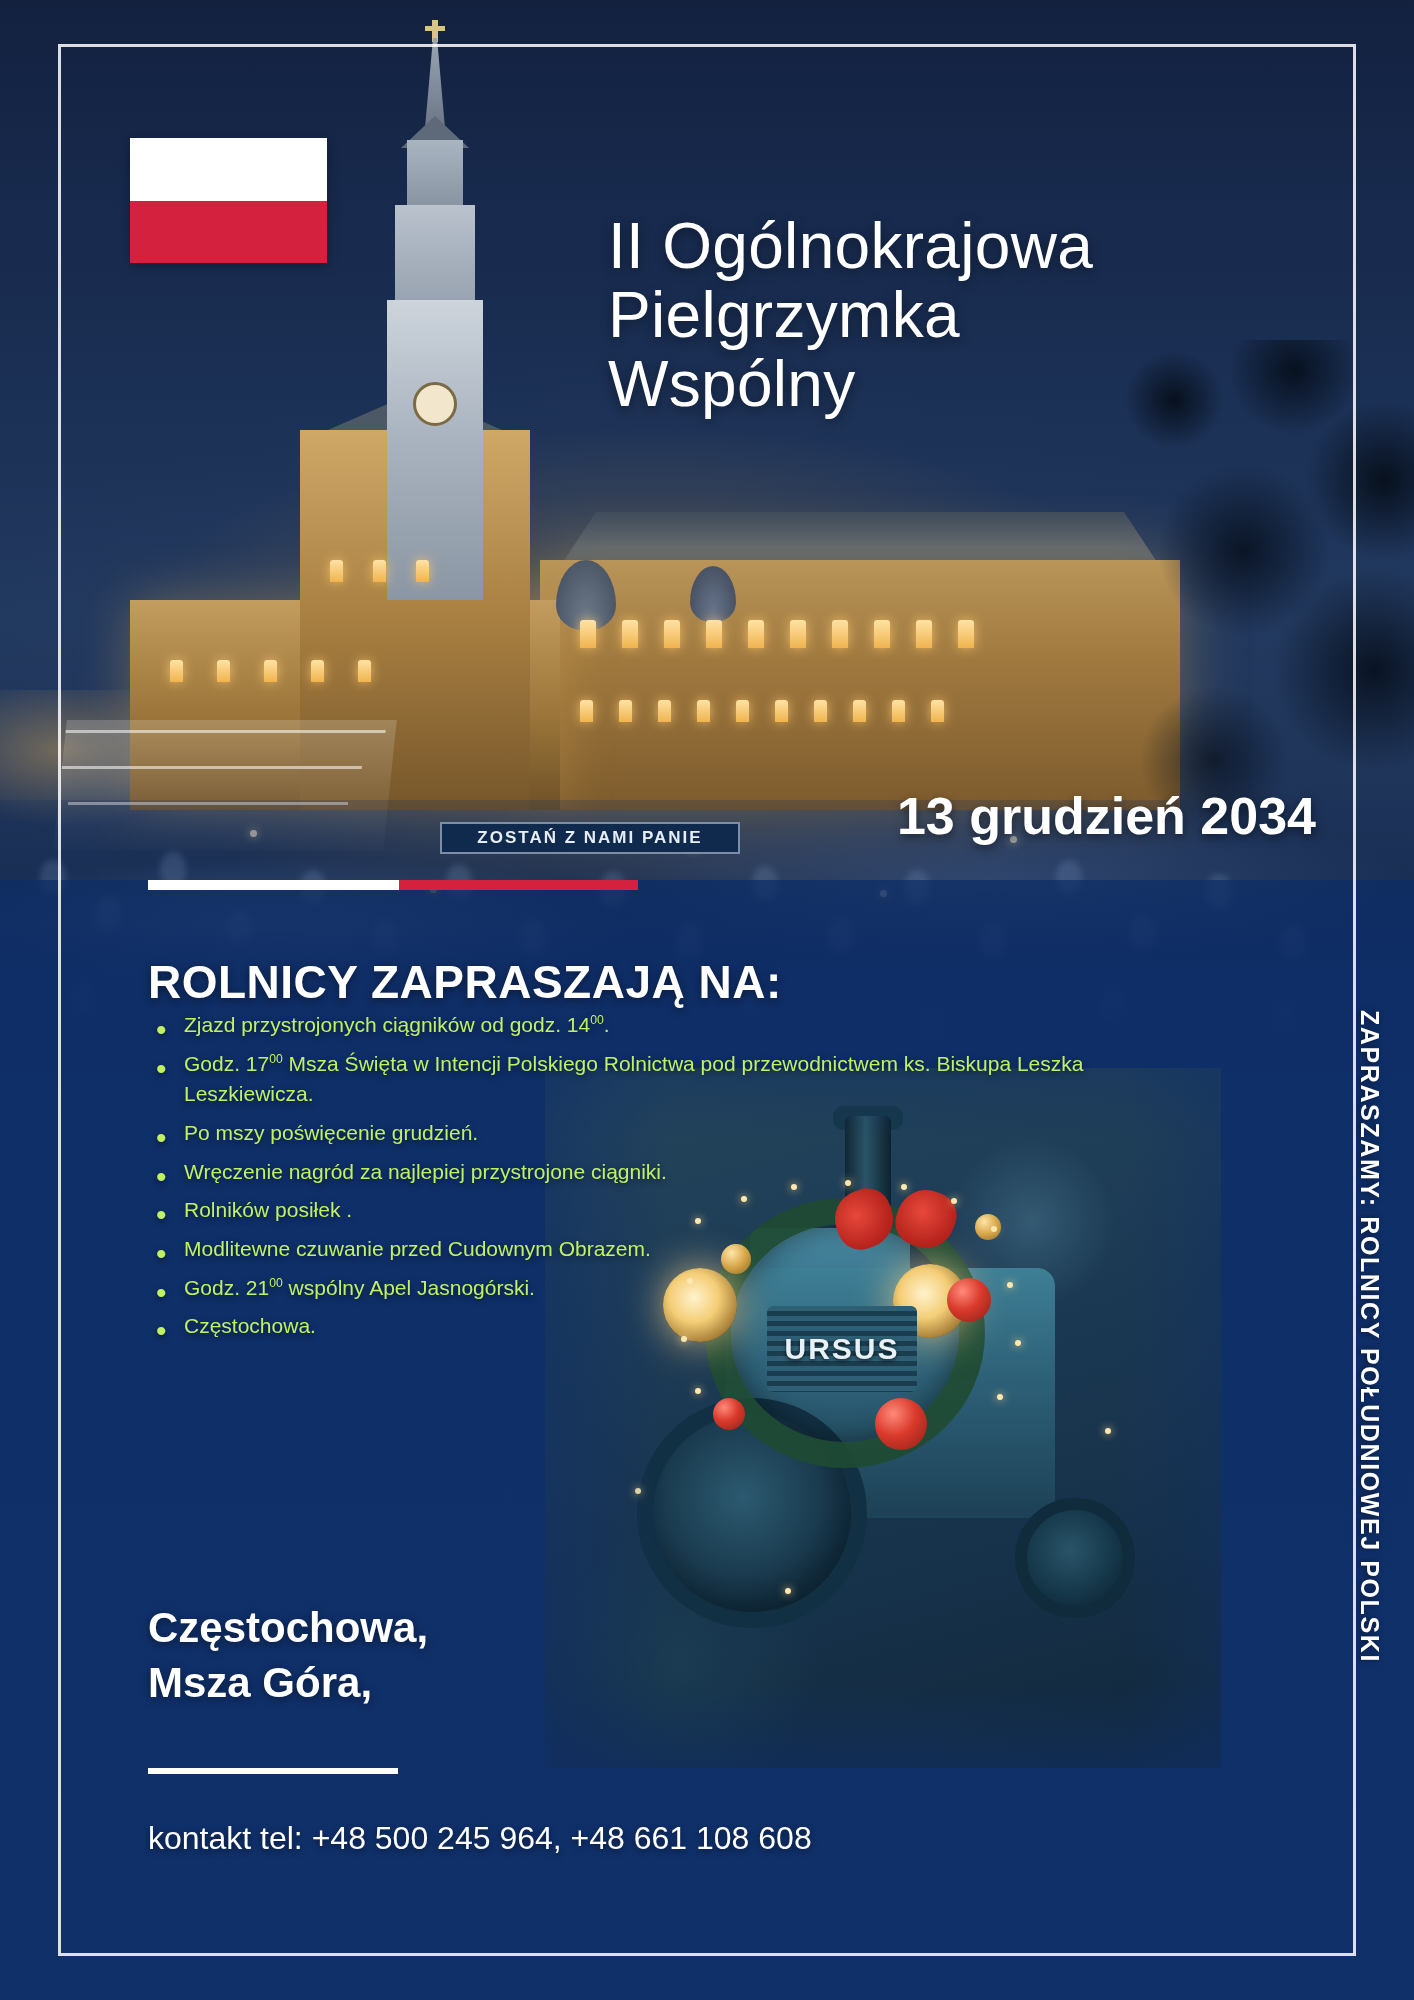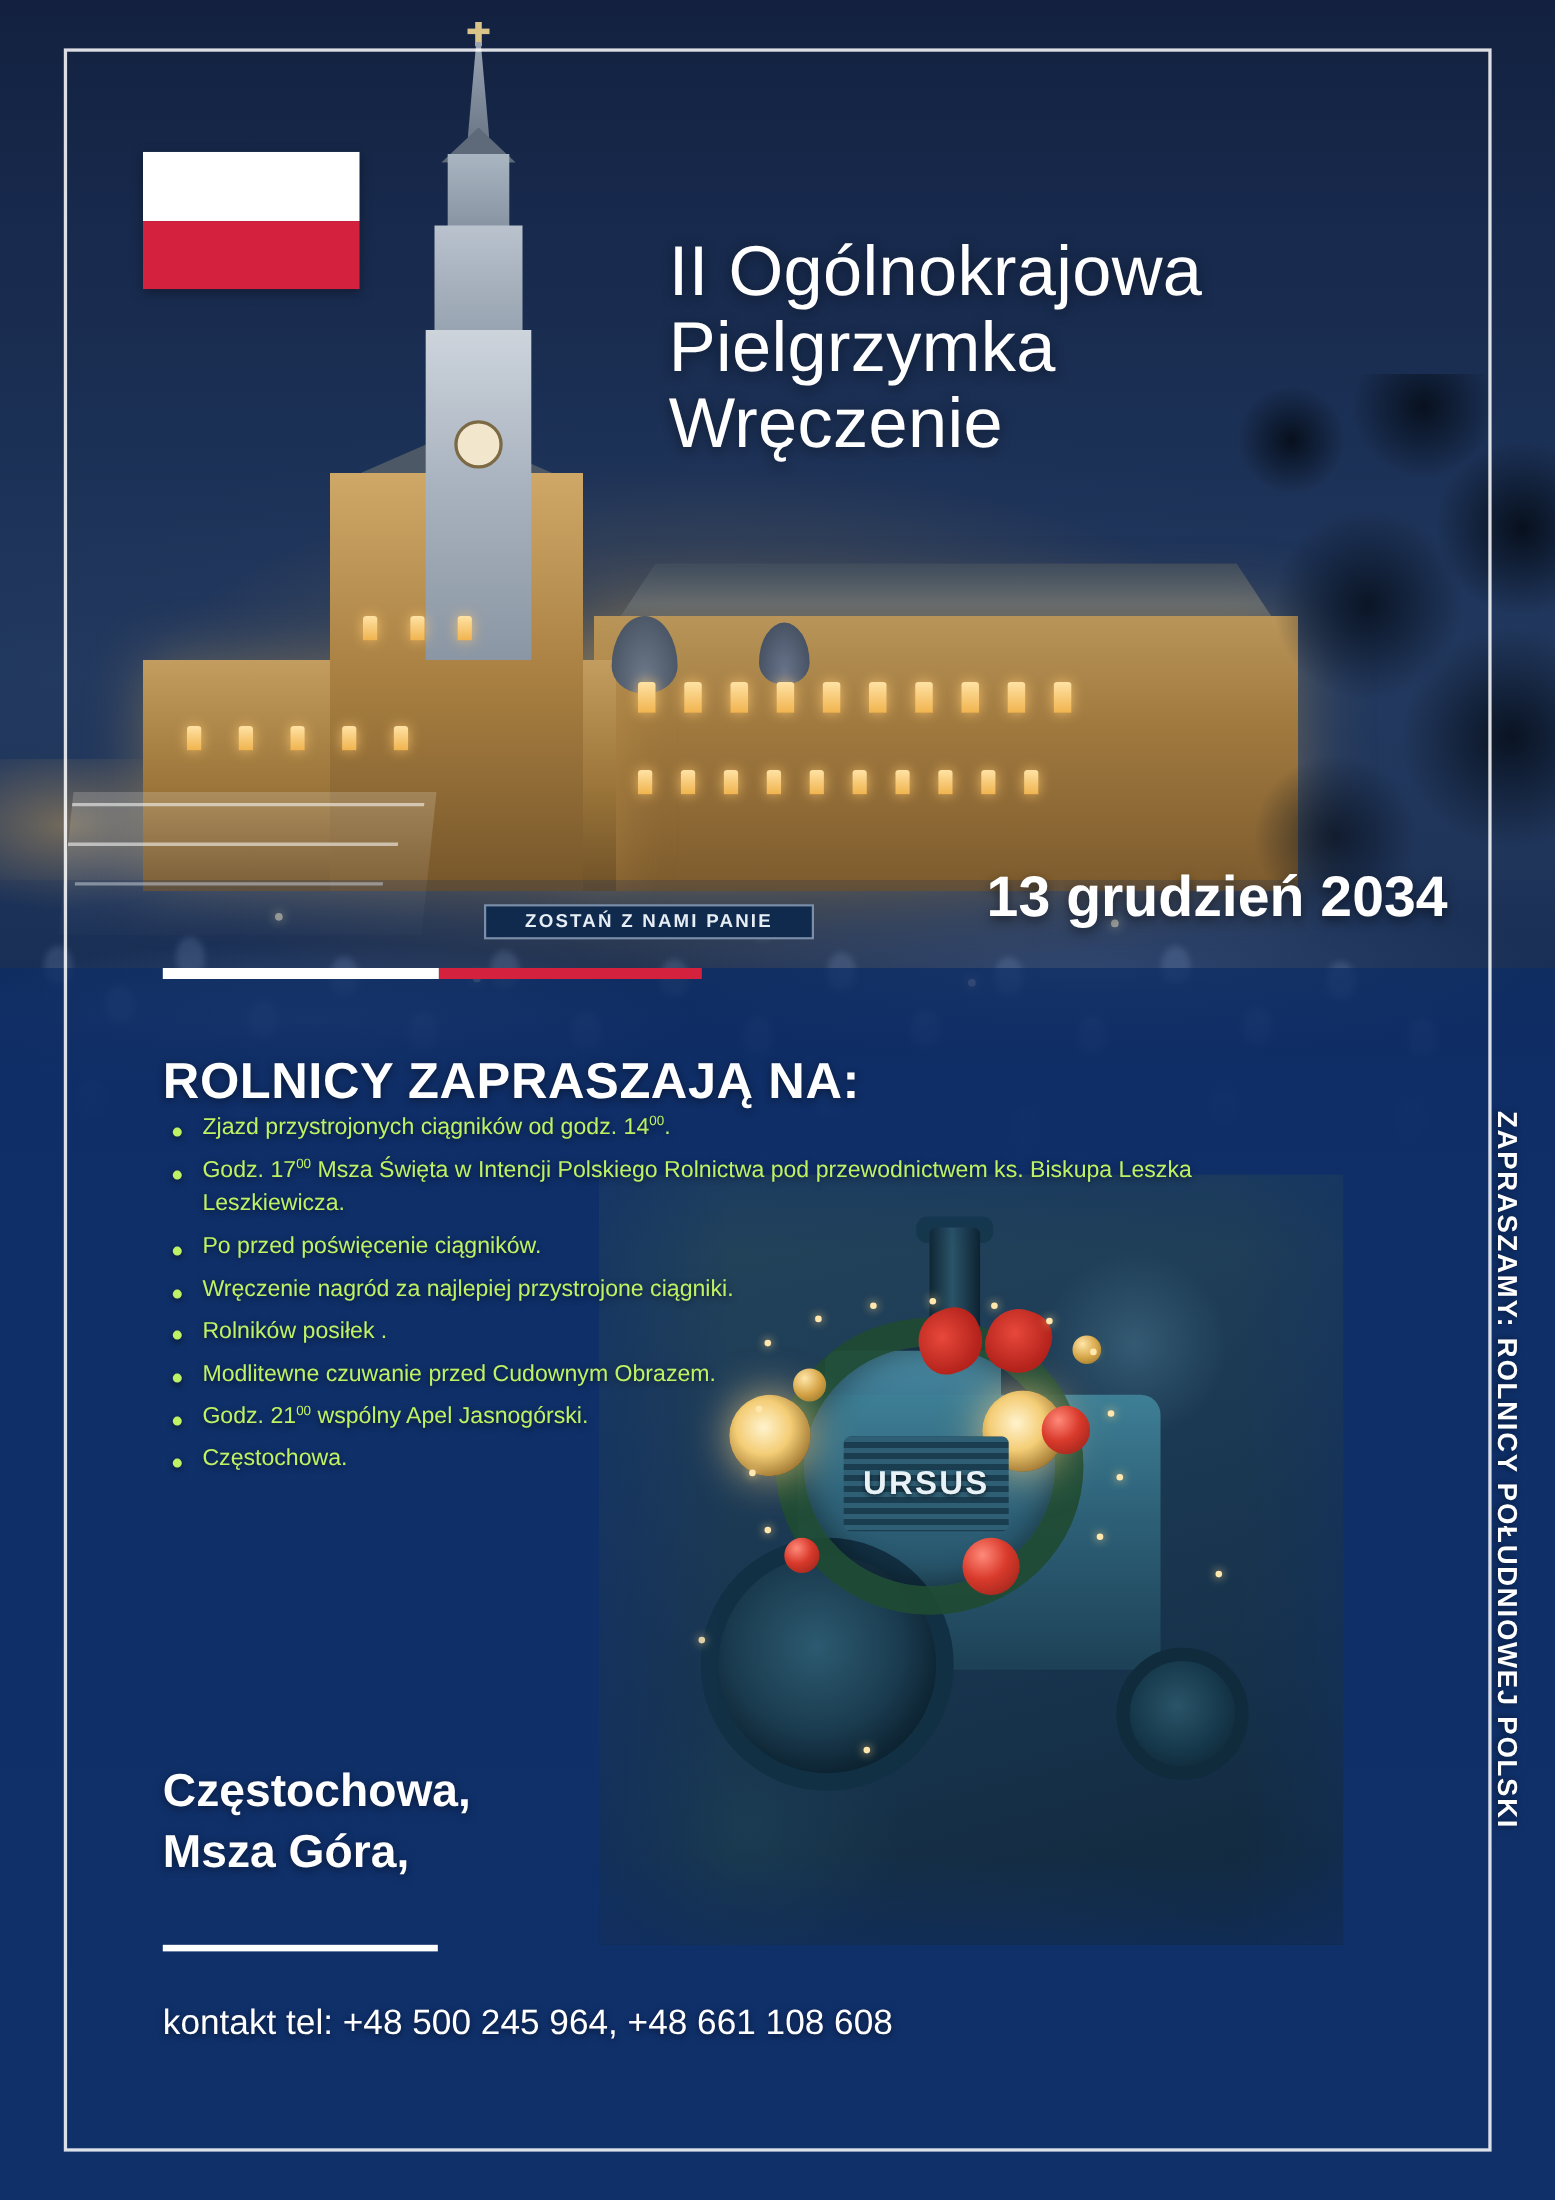--- a/index.html
+++ b/index.html
@@ -594,36 +594,36 @@
   <div class="content">
 
     <div class="flag">
       <div class="white"></div>
       <div class="red"></div>
     </div>
 
     <div class="title">
       <div>II Ogólnokrajowa</div>
       <div>Pielgrzymka</div>
-      <div>Wręczenie</div>
+      <div>Wspólny</div>
     </div>
 
     <div class="date">13 grudzień 2034</div>
 
     <div class="rule">
       <div class="w"></div>
         <div class="r"></div>
     </div>
 
     <div class="heading">ROLNICY ZAPRASZAJĄ NA:</div>
 
     <ul class="list">
       <li>Zjazd przystrojonych ciągników od godz. 14<sup>00</sup>.</li>
       <li>Godz. 17<sup>00</sup> Msza Święta w Intencji Polskiego Rolnictwa pod przewodnictwem ks. Biskupa Leszka Leszkiewicza.</li>
-      <li>Po przed poświęcenie ciągników.</li>
+      <li>Po mszy poświęcenie grudzień.</li>
       <li>Wręczenie nagród za najlepiej przystrojone ciągniki.</li>
       <li>Rolników posiłek .</li>
       <li>Modlitewne czuwanie przed Cudownym Obrazem.</li>
       <li>Godz. 21<sup>00</sup> wspólny Apel Jasnogórski.</li>
       <li>Częstochowa.</li>
     </ul>
 
     <div class="place">
       <div>Częstochowa,</div>
       <div>Msza Góra,</div>

